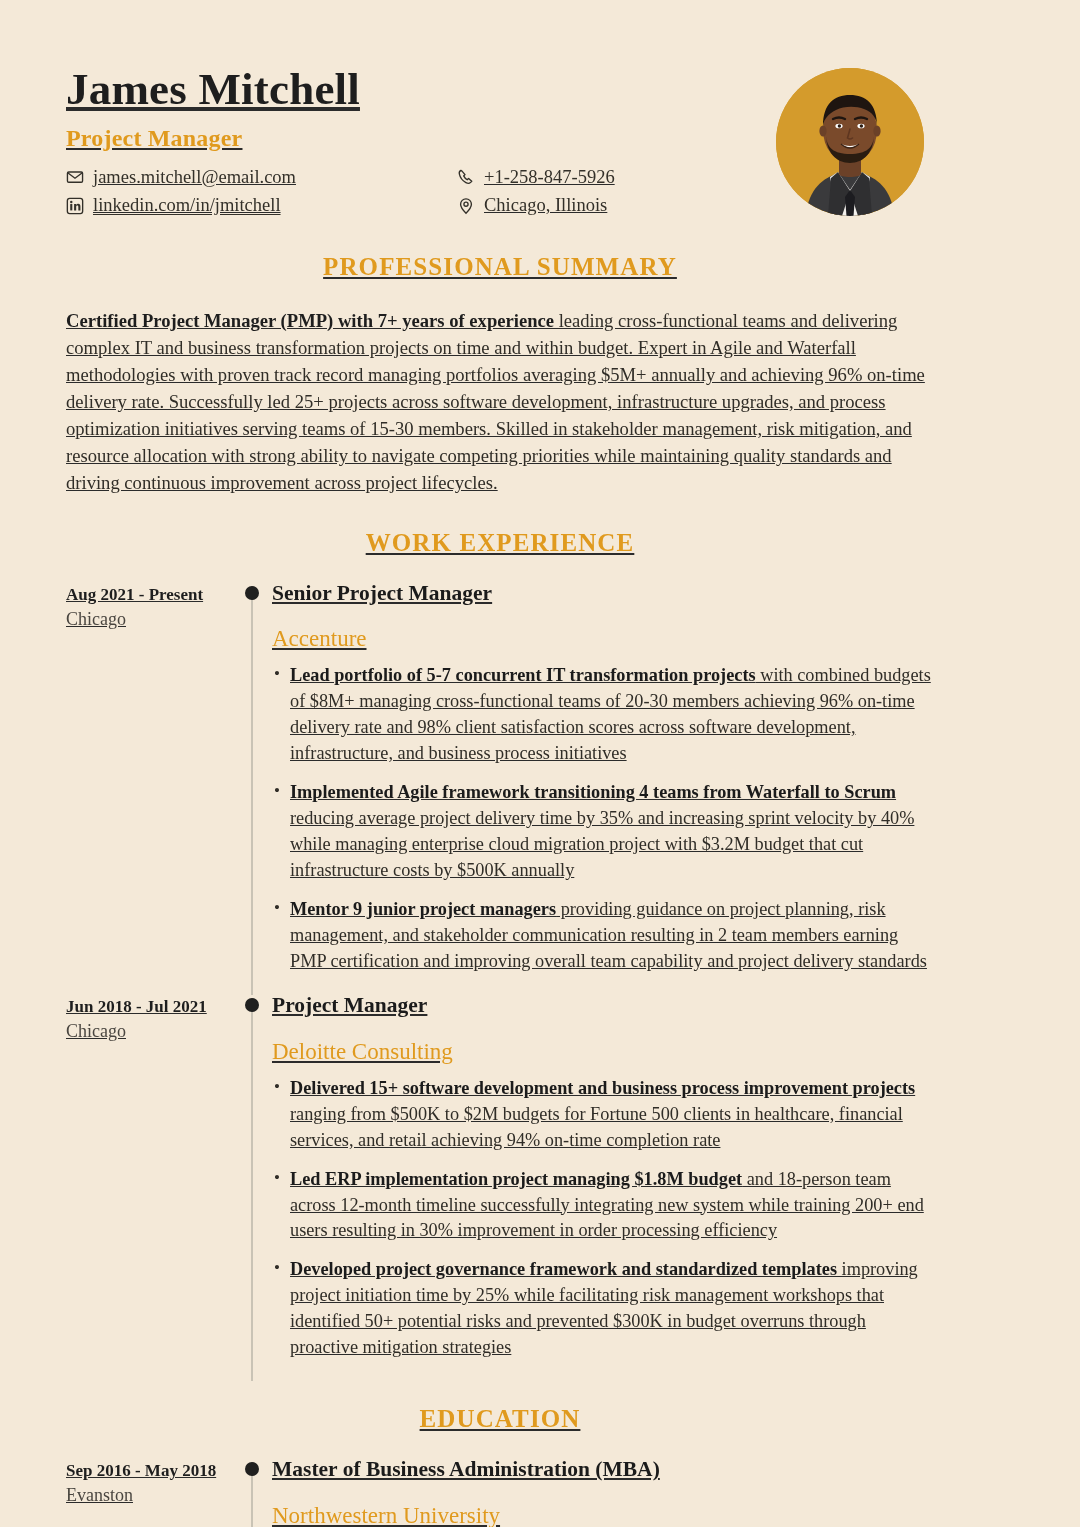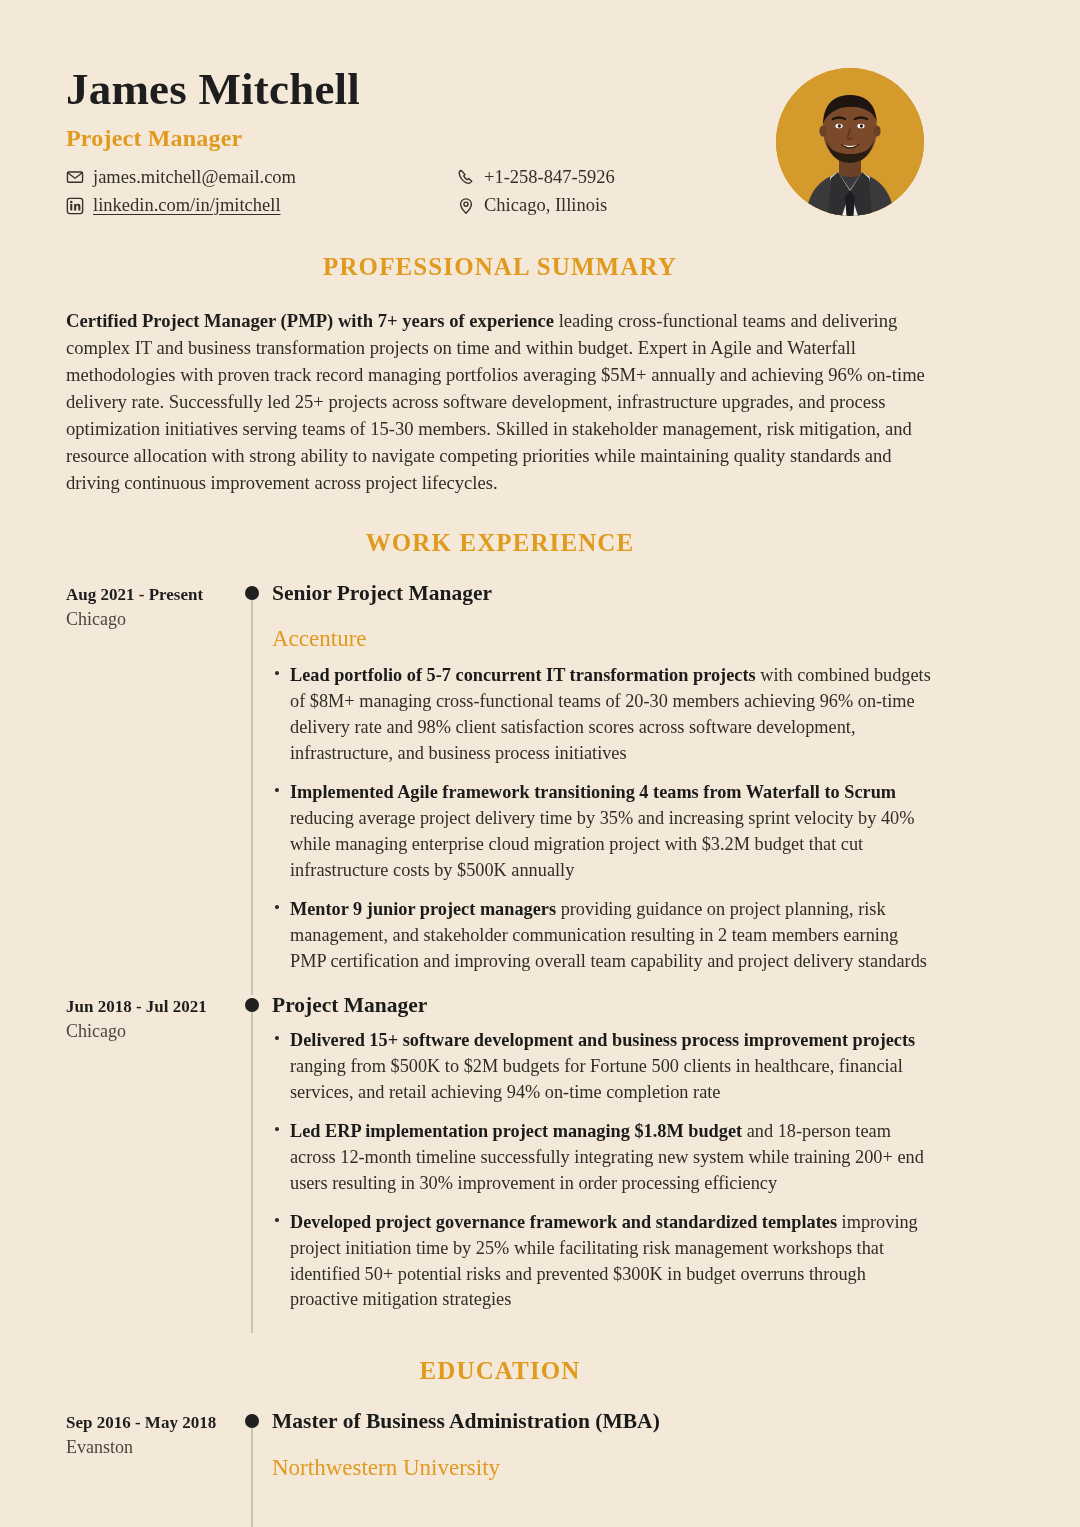--- a/index.html
+++ b/index.html
@@ -9,20 +9,21 @@
   }
   .page {
     position: relative;
     width: 1000px;
     height: 1527px;
     background: #F4E9D8;
     font-family: "Liberation Serif", "DejaVu Serif", serif;
     color: #2B2B2B;
     box-sizing: border-box;
     overflow: hidden;
+    text-decoration: underline;
   }
 
   
   .header {
     position: relative;
     padding: 62px 62px 0 66px;
     display: flex;
     align-items: flex-start;
     justify-content: space-between;
   }
@@ -350,20 +351,21 @@
         <div class="entry-date">
           <div class="date-range">Jun 2018 - Jul 2021</div>
           <div class="date-location">Chicago</div>
         </div>
         <div class="entry-rail">
           <div class="rail-line"></div>
           <div class="rail-dot"></div>
         </div>
         <div class="entry-body">
           <div class="entry-title">Project Manager</div>
+          <div class="entry-org">Deloitte Consulting</div>
           <ul class="bullets">
               <li><b>Delivered 15+ software development and business process improvement projects</b> ranging from $500K to $2M budgets for Fortune 500 clients in healthcare, financial services, and retail achieving 94% on-time completion rate</li>
               <li><b>Led ERP implementation project managing $1.8M budget</b> and 18-person team across 12-month timeline successfully integrating new system while training 200+ end users resulting in 30% improvement in order processing efficiency</li>
               <li><b>Developed project governance framework and standardized templates</b> improving project initiation time by 25% while facilitating risk management workshops that identified 50+ potential risks and prevented $300K in budget overruns through proactive mitigation strategies</li>
             </ul>
         </div>
       </div>
 
     </div>
   </div>

